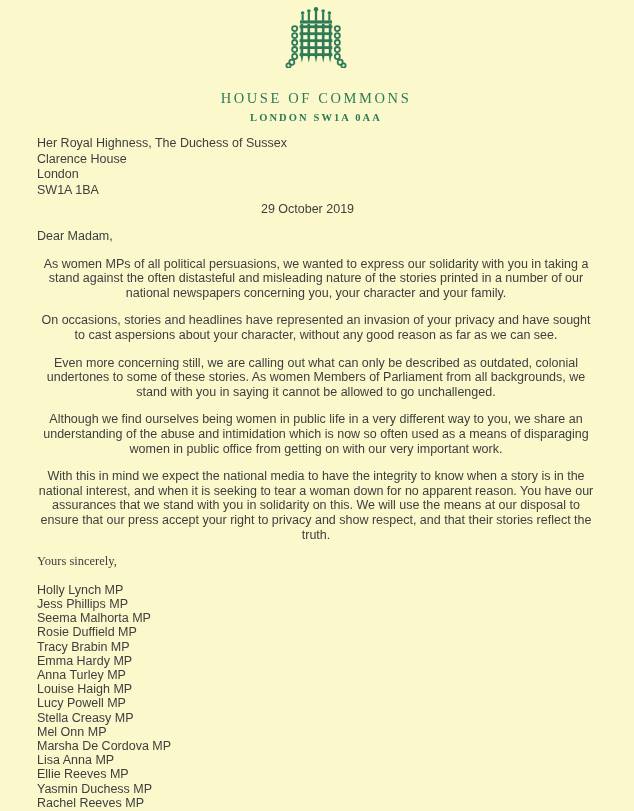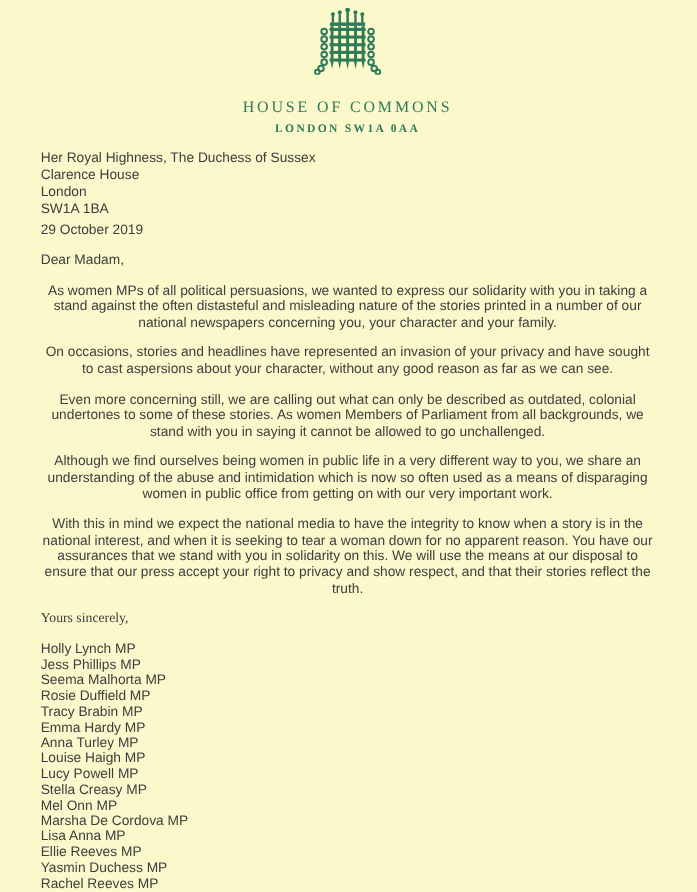--- a/index.html
+++ b/index.html
@@ -29,21 +29,21 @@
   .hoc-sub{
     font-family:"Liberation Serif", serif;
     color:var(--green);
     font-size:10.5px;
     font-weight:bold;
     letter-spacing:2.1px;
     margin-top:5px;
     white-space:nowrap;
   }
   .recipient{margin-top:13px;line-height:15.5px;}
-  .date-line{text-align:left;margin-top:4px;padding-right:17px;line-height:15px;}
+  .date-line{text-align:center;margin-top:4px;padding-right:17px;line-height:15px;}
   .salutation{margin-top:12px;line-height:14.6px;}
   .body-paragraphs p{margin:13px 0 0 0;line-height:14.6px;text-align:center;}
   .closing{margin-top:12px;line-height:14.6px;font-family:Liberation Serif, serif;}
   .signatories{margin-top:14px;line-height:14.2px;}
 </style>
 </head>
 <body>
 
 <div class="letter">
 

